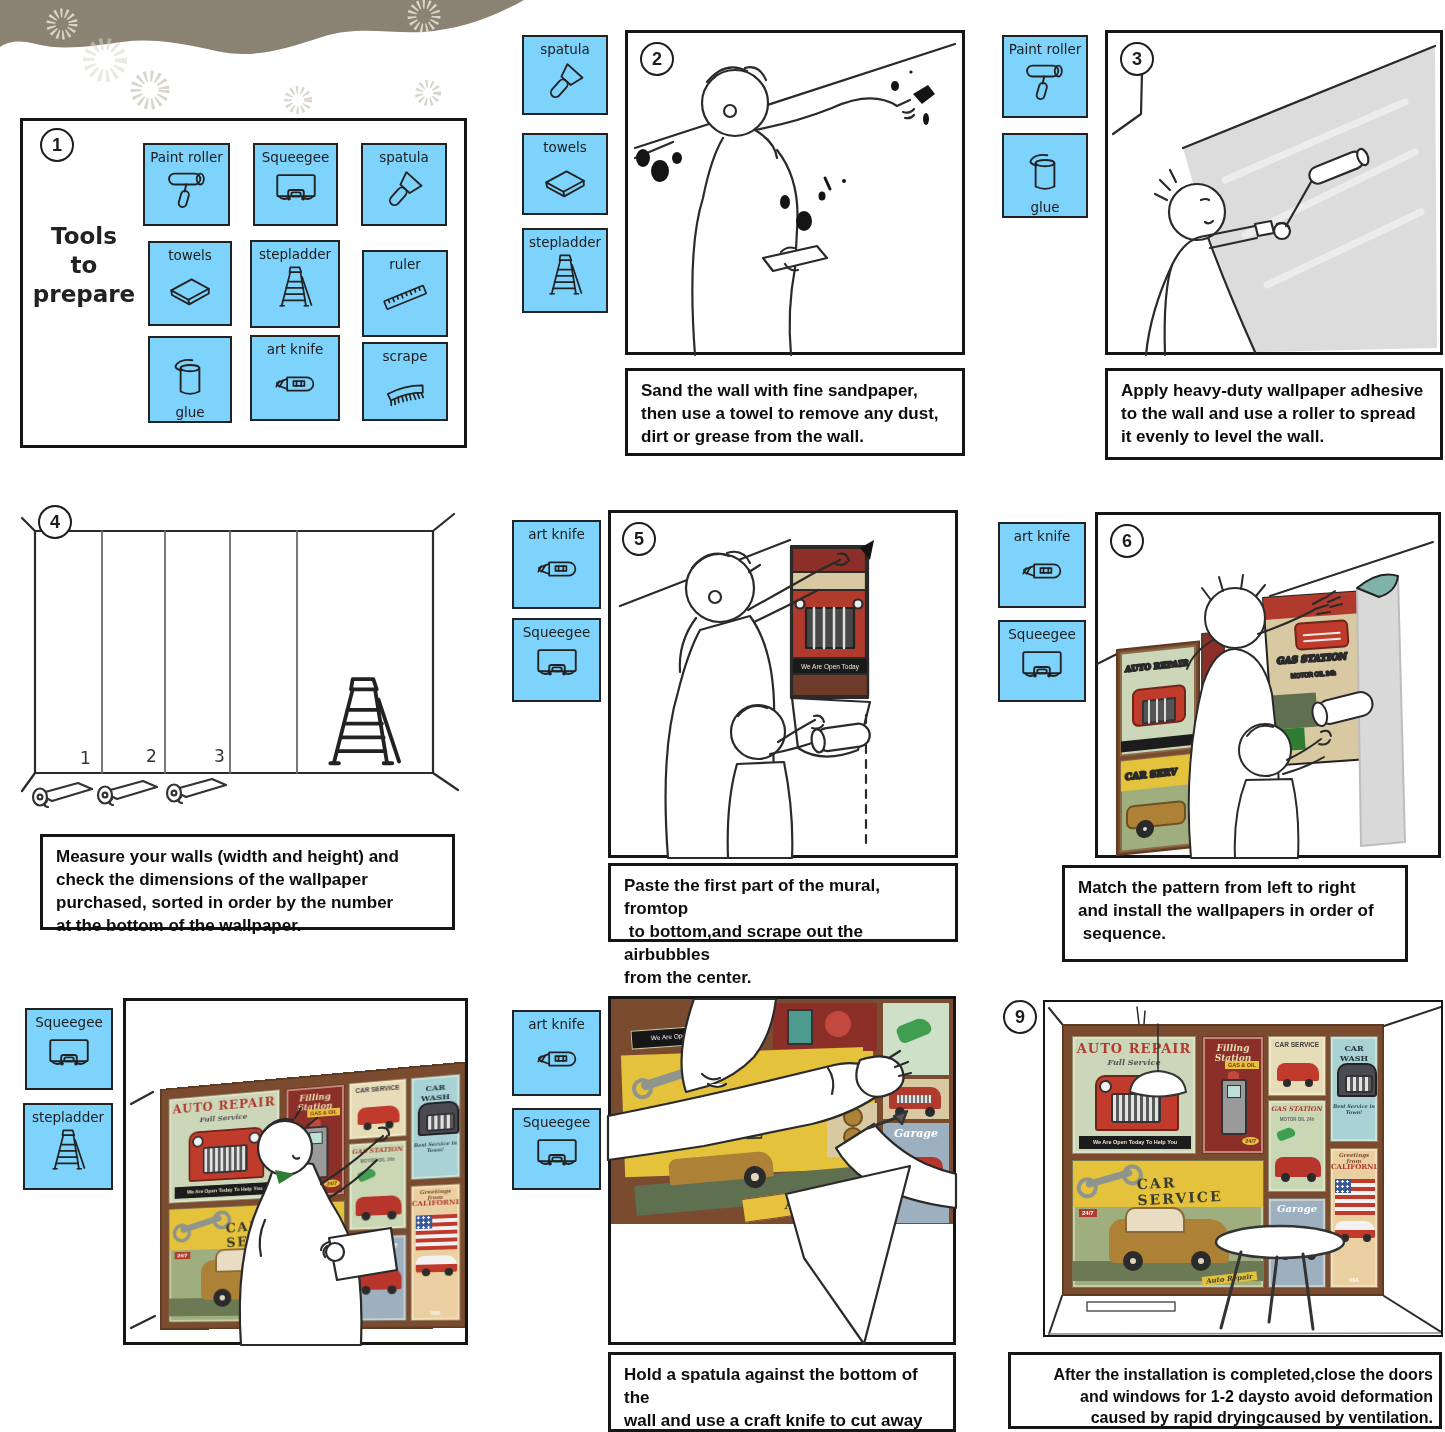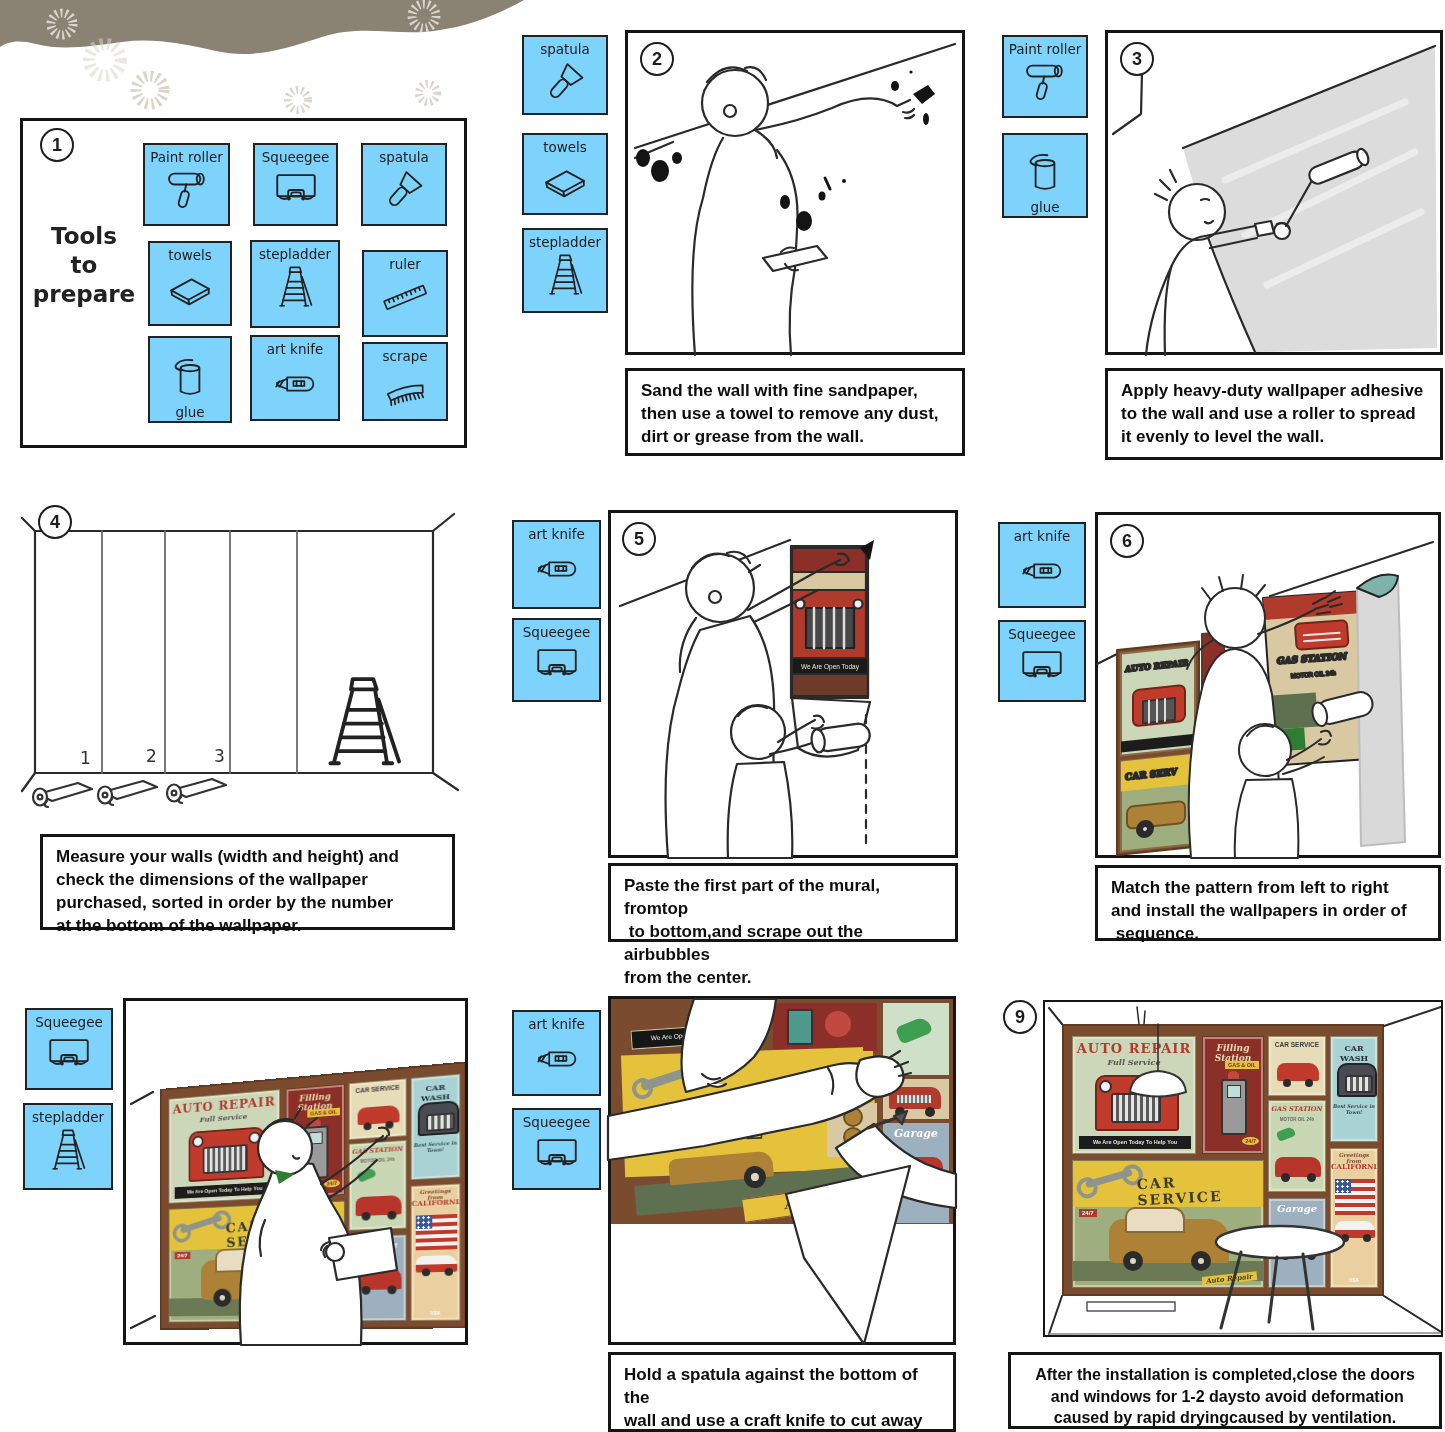--- a/index.html
+++ b/index.html
@@ -453,21 +453,21 @@
       <circle cx="170" cy="238" r="26" fill="#fff"></circle>
       <path d="M152,224 Q162,210 178,215"></path>
       <path d="M192,248 Q212,238 226,227 M188,262 Q210,256 229,245"></path>
       <g transform="rotate(-14 250 196)">
           <rect x="222" y="184" width="56" height="24" rx="12" fill="#fff"></rect>
           <ellipse cx="224" cy="196" rx="7" ry="12" fill="#fff"></ellipse>
         </g>
       <path d="M226,220 q8,-4 10,4 m-12,8 q8,2 11,-4"></path>
     </g>
   </svg>
-  <div class="cap" style="left:1095px;top:865px;width:346px;height:76px;">Match the pattern from left to right
+  <div class="cap" style="left:1062px;top:865px;width:346px;height:97px;">Match the pattern from left to right
 and install the wallpapers in order of
 &nbsp;sequence.</div>
 
   <div class="tbox" style="left:25px;top:1008px;width:88px;height:82px;">
     <span class="lbl">Squeegee</span>
     <svg>
         <use href="#i-squeegee"></use>
       </svg>
     </div>
   <div class="tbox" style="left:23px;top:1103px;width:90px;height:87px;">
@@ -724,17 +724,17 @@
         <path d="M4,332 L396,331" stroke="#888" stroke-width="1.5"></path>
         <rect x="42" y="300" width="88" height="9" stroke="#555" stroke-width="1.5"></rect>
         <path d="M94,22 L92,5 M99,22 L100,9" stroke-width="1.5"></path>
         <path d="M113,70 V22" stroke-width="1.5"></path>
         <path d="M85,90 Q87,71 113,69 Q139,71 141,90 Q113,99 85,90 Z" fill="#fff" stroke="#333"></path>
         <ellipse cx="235" cy="240" rx="64" ry="16" fill="#fff" stroke="#333" stroke-width="2.5"></ellipse>
         <path d="M196,250 L176,326 M258,252 L268,327 M232,255 L224,320" stroke="#333" stroke-width="3"></path>
       </g>
     </svg>
   </div>
-  <div class="cap small" style="left:1008px;top:1352px;width:434px;height:77px;text-align:center;padding-left:6px;padding-right:6px;">After the installation is completed,close the doors
+  <div class="cap small" style="left:1008px;top:1352px;width:434px;height:77px;text-align:right;padding-left:6px;padding-right:6px;">After the installation is completed,close the doors
 &nbsp;and windows for 1-2 daysto avoid deformation
 caused by rapid dryingcaused by ventilation.</div>
 
 </div>
 
 </body></html>

